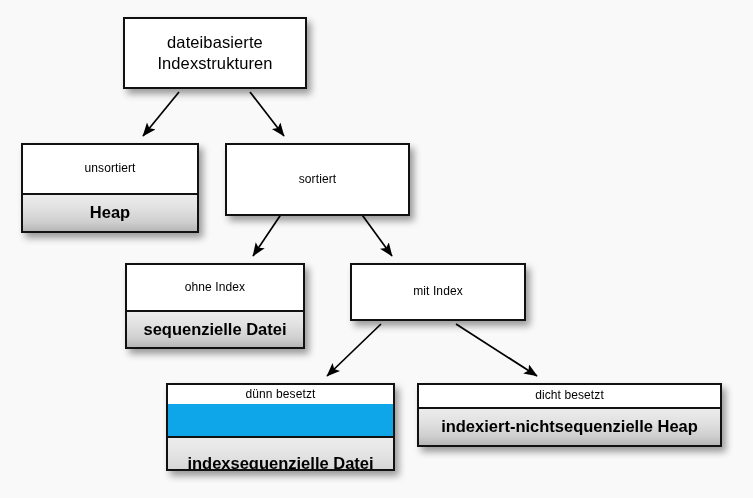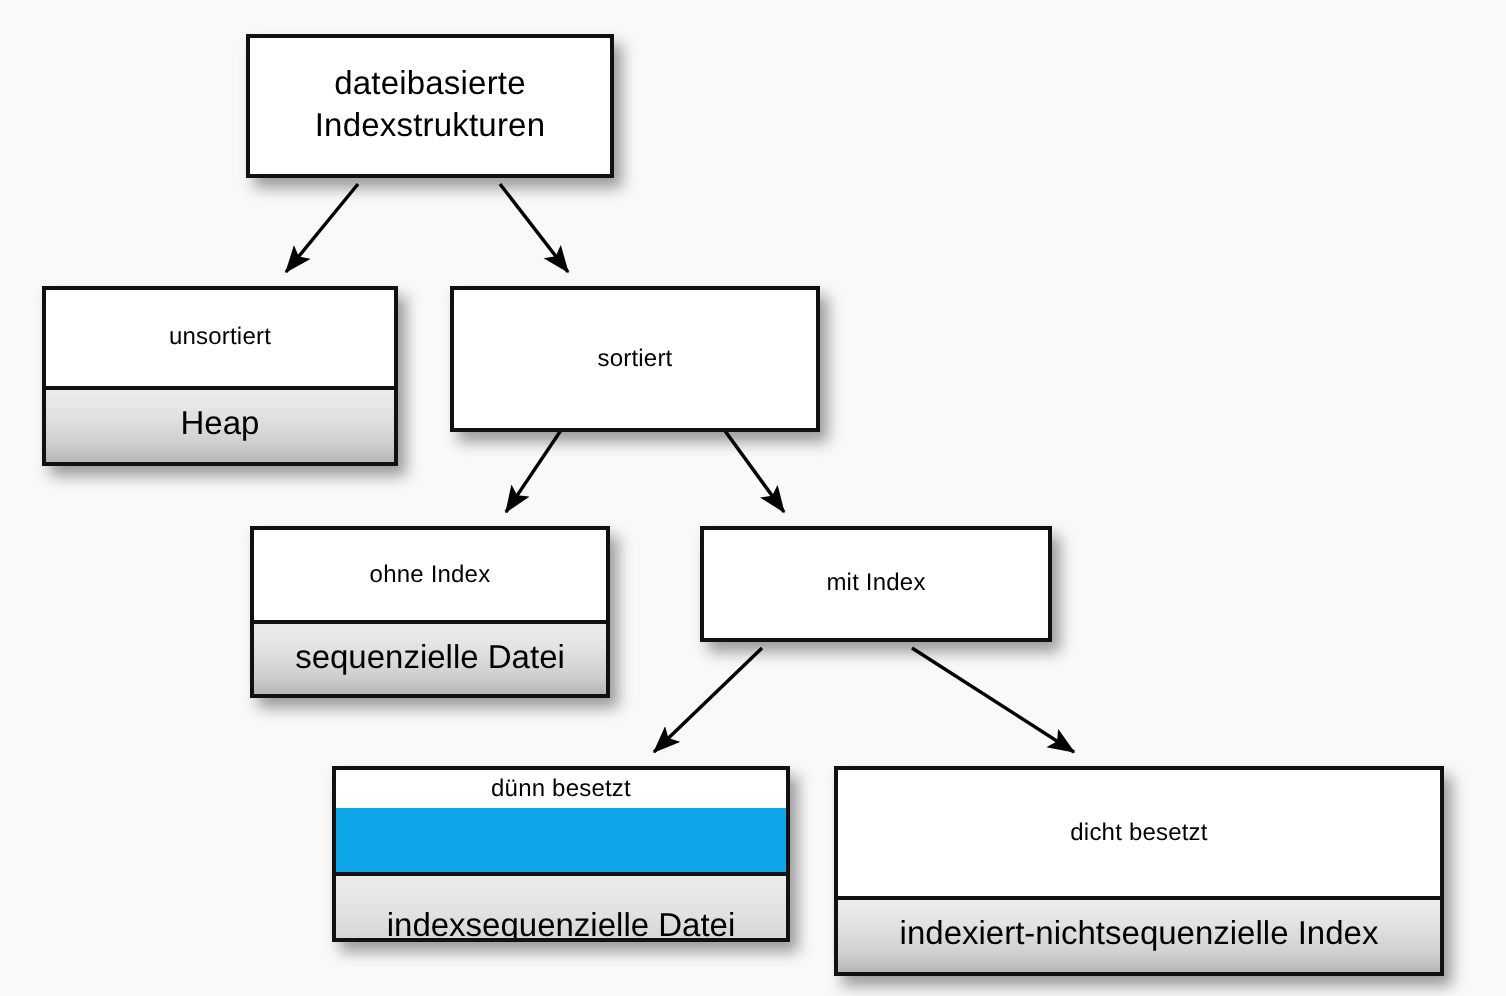--- a/index.html
+++ b/index.html
@@ -64,40 +64,41 @@
     color: #000000;
     border-top: 2px solid #111111;
     display: flex;
     align-items: center;
     justify-content: center;
     text-align: center;
     font-size: 16.5px;
     line-height: 1.2;
     padding: 0 6px;
     box-sizing: border-box;
+    font-weight: bold;
   }
 
   
   #node-root        { left: 123px; top: 17px;  width: 184px; height: 72px; }
   #node-root .node-title { font-size: 16.5px; }
 
   #node-unsortiert  { left: 21px;  top: 143px; width: 178px; height: 90px; }
   #node-unsortiert .node-sub { height: 38px; }
 
   #node-sortiert    { left: 225px; top: 143px; width: 185px; height: 73px; }
 
   #node-ohne-index  { left: 125px; top: 263px; width: 180px; height: 86px; }
   #node-ohne-index .node-sub { height: 37px; }
 
   #node-mit-index   { left: 350px; top: 263px; width: 176px; height: 58px; }
 
   #node-duenn       { left: 166px; top: 383px; width: 229px; height: 88px; }
   #node-duenn .node-sub { height: 54px; margin-top: 32px; }
 
-  #node-dicht       { left: 417px; top: 383px; width: 305px; height: 105px; }
+  #node-dicht       { left: 417px; top: 383px; width: 305px; height: 64px; }
   #node-dicht .node-sub { height: 38px; }
 </style>
 </head>
 <body>
 
 <div id="diagram-canvas">
 
   <svg id="edge-layer" viewBox="0 0 753 498">
     <defs>
       <marker id="arrowhead" markerWidth="9" markerHeight="9" refX="7.6" refY="3.2" orient="auto" markerUnits="strokeWidth">
@@ -145,16 +146,16 @@
     <div class="node-title">mit Index</div>
   </div>
 
   <div class="node" id="node-duenn">
     <div class="node-title">dünn besetzt</div>
     <div class="node-sub">indexsequenzielle Datei</div>
   </div>
 
   <div class="node" id="node-dicht">
     <div class="node-title">dicht besetzt</div>
-    <div class="node-sub">indexiert-nichtsequenzielle Index</div>
+    <div class="node-sub">indexiert-nichtsequenzielle Heap</div>
   </div>
 
 </div>
 
 </body></html>

